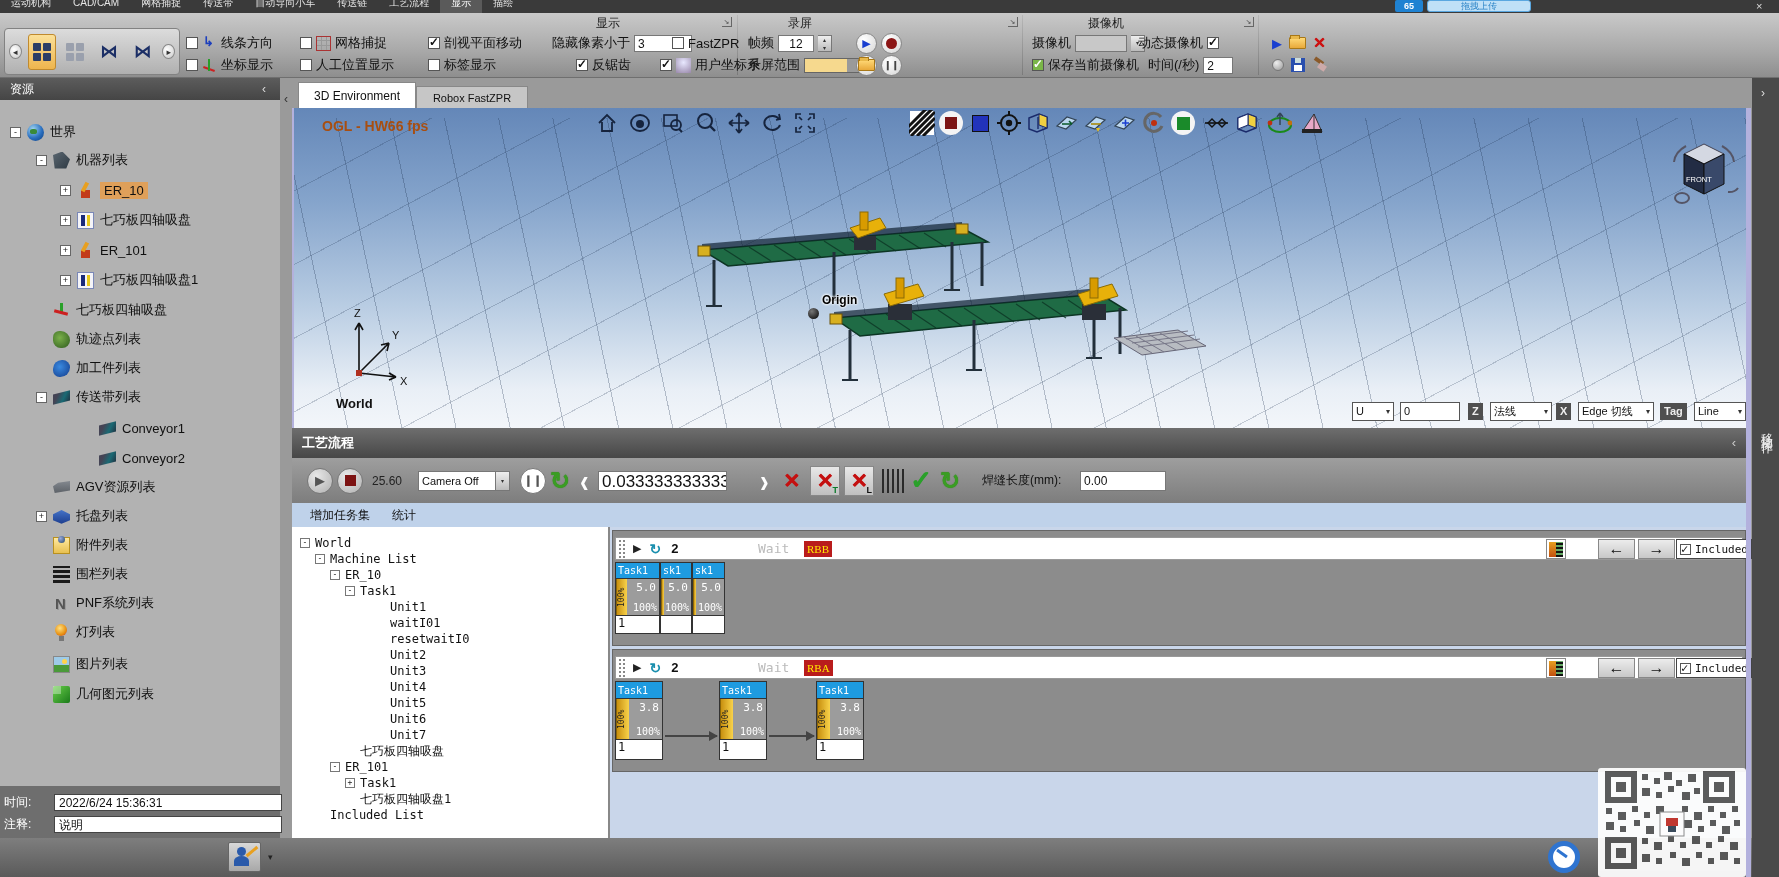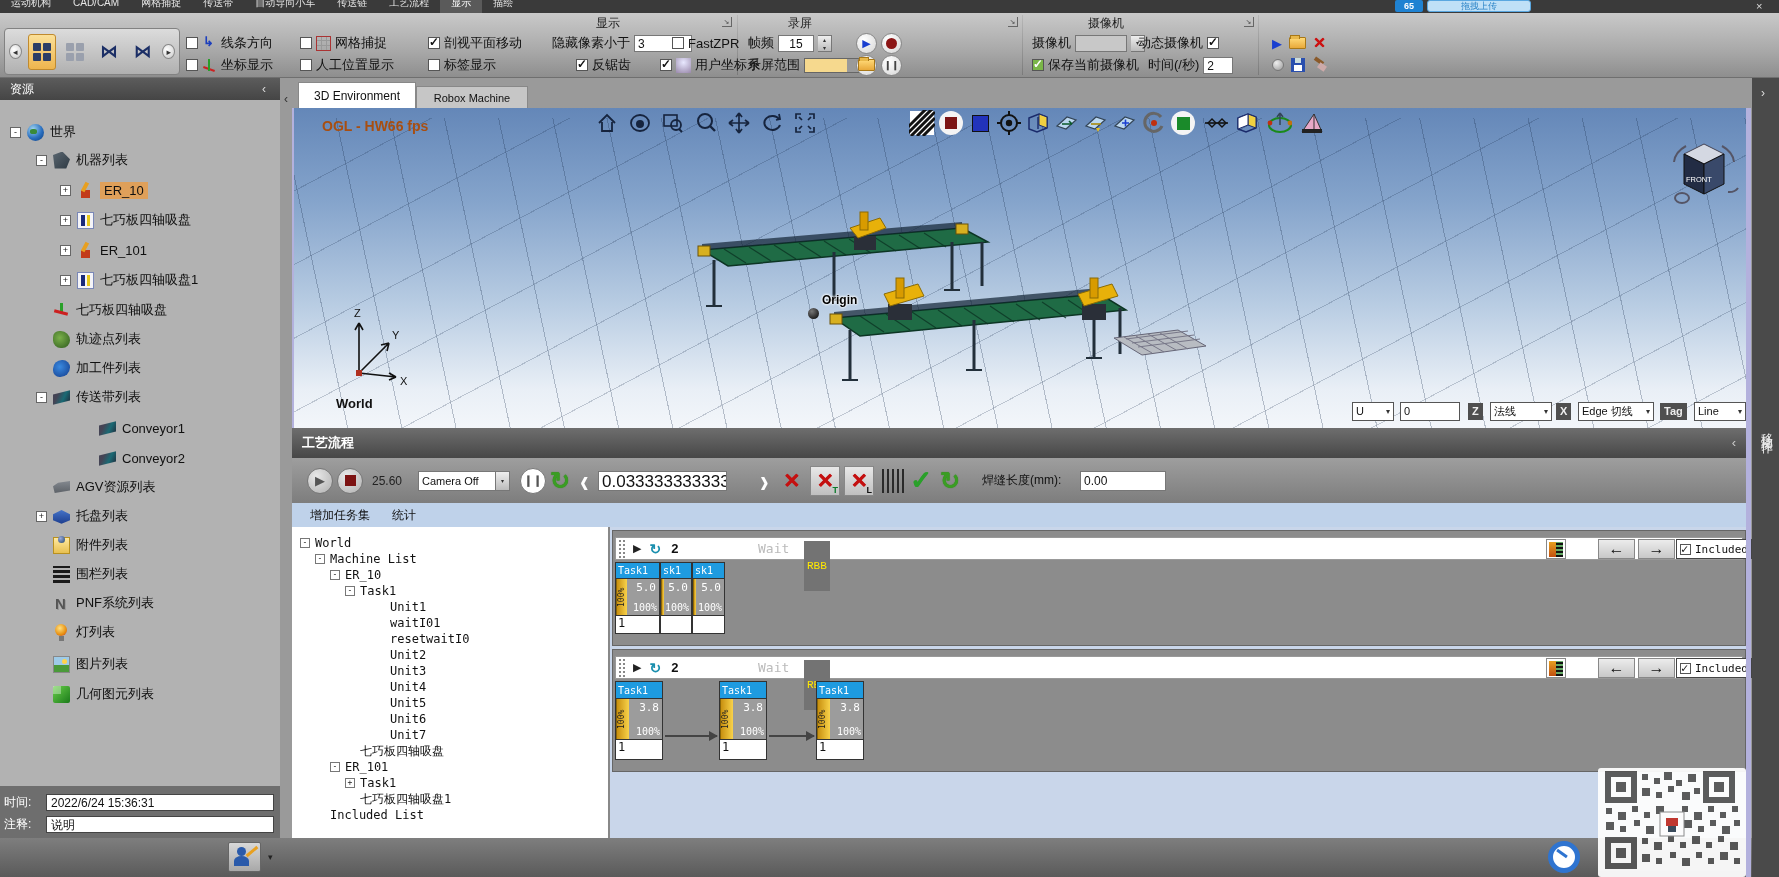--- a/index.html
+++ b/index.html
@@ -81,21 +81,21 @@
 .ti-pnf{font-weight:bold}
 .ti-pnf::after{content:"N";position:absolute;left:2px;top:0px;font-size:15px;color:#555;text-shadow:1px 1px #999}
 .ti-lamp{position:relative}
 .ti-lamp::before{content:"";position:absolute;left:2px;top:0;width:12px;height:12px;border-radius:50%;background:radial-gradient(circle at 40% 35%,#ffe080,#e89010 60%,#b33)}
 .ti-lamp::after{content:"";position:absolute;left:6px;top:12px;width:5px;height:5px;background:#777}
 .ti-pic{background:linear-gradient(#9ecbe8 0 55%,#4a9a3a 55%);border:1px solid #888}
 .ti-pic::after{content:"";position:absolute;right:2px;top:2px;width:5px;height:5px;border-radius:50%;background:#ffd24a}
 .ti-geo{background:linear-gradient(135deg,#6ad04a,#1a7a1a);border-radius:2px}
 .ti-geo::after{content:"";position:absolute;left:0;top:0;width:8px;height:8px;background:rgba(255,255,255,.35)}
 #timepanel{position:absolute;left:0;top:786px;width:280px;height:52px;background:#6e6e6e}
-.tp-row{position:absolute;display:flex;gap:4px;align-items:center;color:#fff;font-size:12px}
+.tp-row{position:absolute;display:flex;gap:12px;align-items:center;color:#fff;font-size:12px}
 .tp-input{width:228px;height:17px;background:#fff;border:1px solid #444;color:#111;font-size:12px;padding:0 4px;line-height:16px}
 
 #statusbar{position:absolute;left:0;top:838px;width:1779px;height:39px;background:linear-gradient(#7e7e7e,#5a5a5a)}
 #personbtn{position:absolute;left:228px;top:4px;width:33px;height:30px;background:linear-gradient(#d8d8d8,#a8a8a8);border:1px solid #666;border-radius:2px}
 #personbtn::before{content:"";position:absolute;left:8px;top:4px;width:9px;height:9px;border-radius:50%;background:#2a5aaa}
 #personbtn::after{content:"";position:absolute;left:5px;top:13px;width:15px;height:10px;border-radius:50% 50% 0 0;background:#2a5aaa}
 #personpencil{position:absolute;left:245px;top:12px;width:14px;height:3px;background:#e8a020;transform:rotate(-40deg);z-index:2}
 #personcaret{position:absolute;left:268px;top:14px;color:#222;font-size:9px}
 
 #tabrow{position:absolute;left:282px;top:80px;width:1464px;height:28px}
@@ -135,21 +135,21 @@
 .pexp{width:10px;height:10px;background:#fff;border:1px solid #777;font-size:8px;line-height:8px;text-align:center;color:#222;flex:none}
 .pexp:empty{visibility:hidden}
 #trackarea{position:absolute;left:610px;top:527px;width:1136px;height:311px;background:#c9d6ea}
 .tblock{position:absolute;left:2px;width:1134px;background:#8c8c8c;border:1px solid #666}
 .thead{position:absolute;left:2px;top:6px;width:1128px;height:23px;background:#fff;border:1px solid #999;display:flex;align-items:center}
 .thandle{width:6px;height:18px;margin-left:3px;border-left:2px dotted #888;border-right:2px dotted #888}
 .tplay{color:#222;font-size:11px;margin-left:8px}
 .trecycle{color:#1a8fae;font-size:14px;font-weight:bold;margin-left:8px}
 .tcount{color:#111;font-size:13px;font-weight:bold;margin-left:10px}
 .twater{position:absolute;left:142px;color:rgba(130,130,130,.55);font-size:13px;font-family:"DejaVu Sans Mono",monospace}
-.tbadge{position:absolute;left:188px;top:3px;background:#737373;color:#ffe800;font-size:11px;font-family:Liberation Mono, monospace;padding:19px 3px}
+.tbadge{position:absolute;left:188px;top:3px;background:#b91c1c;color:#ffe800;font-size:11px;font-family:Liberation Serif, serif;padding:2px 3px}
 .tico{position:absolute;left:930px;top:1px;width:20px;height:20px;background:#fff;border:1px solid #888}
 .tico::before{content:"";position:absolute;left:2px;top:2px;width:7px;height:15px;background:linear-gradient(#e8a020,#c25010)}
 .tico::after{content:"";position:absolute;right:2px;top:2px;width:7px;height:15px;background:repeating-linear-gradient(0deg,#111 0 2px,#6a6 2px 4px)}
 .tarrowbtn{position:absolute;top:1px;width:37px;height:20px;background:linear-gradient(#ececec,#c8c8c8);border:1px solid #888;color:#111;font-size:16px;font-weight:bold;text-align:center;line-height:18px}
 .tincl{position:absolute;left:1060px;top:1px;width:76px;height:20px;background:#fff;border:1px solid #444;display:flex;align-items:center;gap:4px;padding-left:3px;font-family:"DejaVu Sans Mono",monospace;font-size:11px;color:#111}
 .tincl .cb{width:11px;height:11px}
 .tcol{position:absolute;font-family:"DejaVu Sans Mono",monospace}
 .tcol .chdr{background:#1e9be0;color:#fff;font-size:10px;padding-left:2px;border:1px solid #333;border-bottom:none;overflow:hidden;white-space:nowrap}
 .tcol .cbody{position:relative;background:#9c9c9c;border:1px solid #333}
 .tcol .cstrip{position:absolute;left:0;top:0;bottom:0;background:linear-gradient(90deg,#f8d24a,#c89010);border-right:1px solid #8a6508;writing-mode:vertical-rl;transform:rotate(180deg);font-size:8px;color:#222;text-align:center}
@@ -268,21 +268,21 @@
       <span>反锯齿</span>
     </div>
     <div class="ritem" style="left:660px;top:44px">
       <span class="cb on"></span>
       <span class="micon mi-ucs"></span>
       <span>用户坐标系</span>
     </div>
 
     <div class="ritem" style="left:748px;top:22px">
       <span>帧频</span>
-      <span class="rinput" style="width:36px;text-align:center">15</span>
+      <span class="rinput" style="width:36px;text-align:center">12</span>
       <span class="spin">▴<br>▾</span>
     </div>
     <div class="ritem" style="left:856px;top:22px">
       <span class="cirbtn">
           <span style="color:#1a3fd0;font-size:11px">▶</span>
         </span>
       <span class="cirbtn">
           <span style="width:11px;height:11px;border-radius:50%;background:#8b1515"></span>
         </span>
     </div>
@@ -447,21 +447,21 @@
 
   <div id="statusbar">
     <div id="personbtn"></div>
     <div id="personpencil"></div>
     <span id="personcaret">▾</span>
   </div>
 
   <div id="tabrow">
     <span id="tabchev">‹</span>
     <span class="vtab" id="vtab1">3D Environment</span>
-    <span class="vtab" id="vtab2">Robox Machine</span>
+    <span class="vtab" id="vtab2">Robox FastZPR</span>
   </div>
 
   <div id="viewport">
     <div id="vpgrid"></div>
     <span id="fpslabel">OGL - HW66 fps</span>
 
     <div class="vicon" style="left:300px">
         <svg width="24" height="24">
           <path d="M4 12 L12 4 L20 12 M7 11 V20 H17 V11" fill="none" stroke="#16243e" stroke-width="1.8"></path>
         </svg>

